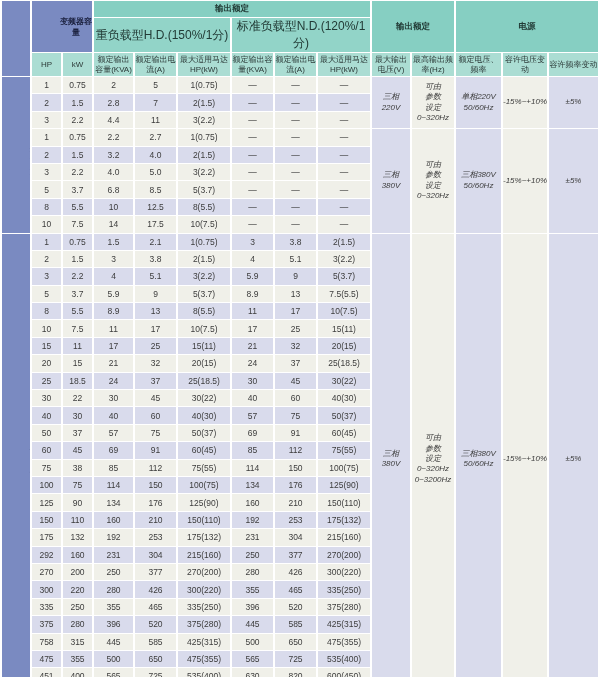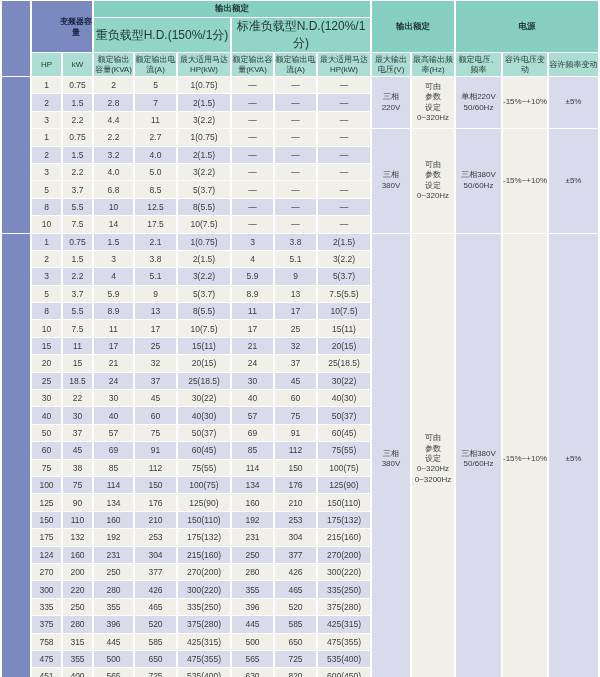--- a/index.html
+++ b/index.html
@@ -30,21 +30,21 @@
   
   td.h1{background:var(--teal-top);font-size:8.5px;font-weight:bold;color:#223b36;height:16px;}
   td.h2{background:var(--teal-sub);font-size:12px;color:#223b36;height:12px;}
   td.h3{background:var(--teal-cols);font-size:8px;line-height:1.2;color:#2c3a38;height:23px;}
   td.blue{background:var(--blue);color:#1c2240;font-size:8px;font-weight:bold;padding-left:28px;}
   td.glabel{white-space:pre-line;line-height:1.4;}
   
   td.body{font-size:8.5px;height:16.4px;color:#3c3c3c;}
   td.pale{background:var(--pale);}
   td.lav{background:var(--lav);}
-  td.merged{font-size:8px;line-height:1.3;white-space:pre-line;color:#3c3c3c;}
+  td.merged{font-size:8px;line-height:1.3;white-space:pre-line;color:#3c3c3c;font-style:italic;}
 </style>
 </head>
 <body>
 
 <table>
   <colgroup>
     <col style="width:28px">
       <col style="width:29px">
       <col style="width:29px">
     <col style="width:39px">
@@ -386,21 +386,21 @@
         <td class="body pale">175</td>
         <td class="body pale">132</td>
         <td class="body pale">192</td>
         <td class="body pale">253</td>
         <td class="body pale">175(132)</td>
         <td class="body pale">231</td>
         <td class="body pale">304</td>
         <td class="body pale">215(160)</td>
       </tr>
       <tr>
-        <td class="body lav">124</td>
+        <td class="body lav">292</td>
         <td class="body lav">160</td>
         <td class="body lav">231</td>
         <td class="body lav">304</td>
         <td class="body lav">215(160)</td>
         <td class="body lav">250</td>
         <td class="body lav">377</td>
         <td class="body lav">270(200)</td>
       </tr>
       <tr>
         <td class="body pale">270</td>

